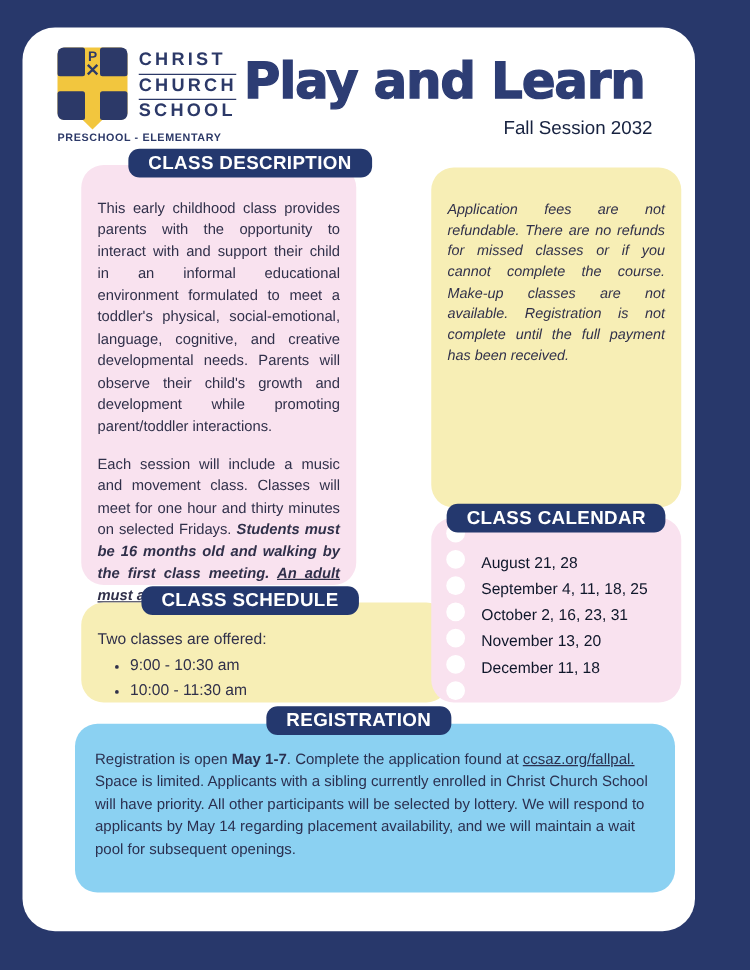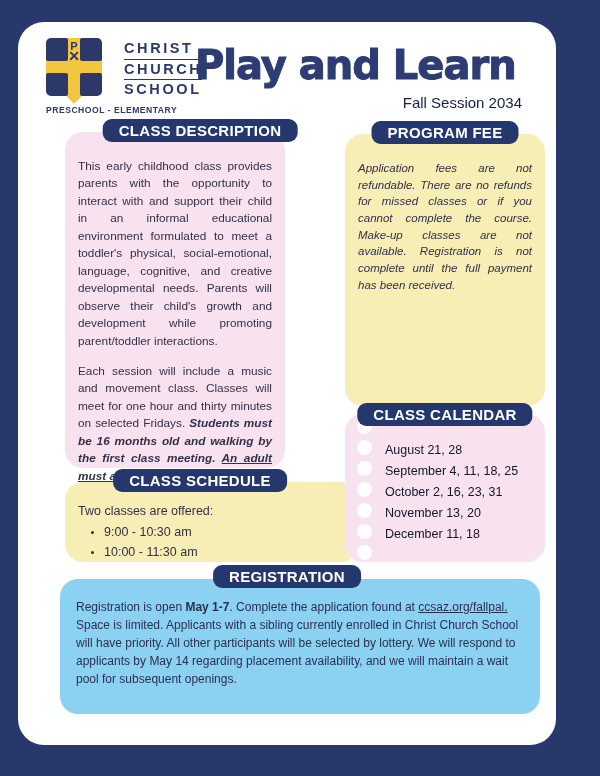--- a/index.html
+++ b/index.html
@@ -19,21 +19,21 @@
   .logo-row{display:flex;align-items:flex-start;}
   .emblem{position:relative;width:56px;height:58px;background:#f2c63e;border-radius:6px;flex:0 0 auto;}
   .emblem .tab{position:absolute;left:50%;bottom:-5px;width:13px;height:13px;background:#f2c63e;transform:translateX(-50%) rotate(45deg);}
   .emblem .sq{position:absolute;width:22px;height:23px;background:#2c3968;}
   .emblem .tl{left:0;top:0;border-radius:5px 2px 2px 2px;}
   .emblem .tr{right:0;top:0;border-radius:2px 5px 2px 2px;}
   .emblem .bl{left:0;bottom:0;border-radius:2px 2px 2px 5px;}
   .emblem .br{right:0;bottom:0;border-radius:2px 2px 5px 2px;}
   .mono-p{position:absolute;left:50%;top:2px;transform:translateX(-50%);color:#2c3968;font-weight:bold;font-size:11px;z-index:2;}
   .mono-x{position:absolute;left:50%;top:11px;transform:translateX(-50%);color:#2c3968;font-weight:bold;font-size:14px;z-index:2;line-height:1;}
-  .logo-lines{margin-left:22px;display:flex;flex-direction:column;padding-top:1px;}
+  .logo-lines{margin-left:9px;display:flex;flex-direction:column;padding-top:1px;}
   .logo-line{font-size:14.5px;font-weight:bold;letter-spacing:2.6px;color:#2c3968;line-height:1.28;border-bottom:1.5px solid #2c3968;padding-bottom:1px;white-space:nowrap;}
   .logo-line.last{border-bottom:none;}
   .tagline{margin-top:5px;font-size:8.6px;font-weight:bold;letter-spacing:.5px;color:#2c3968;white-space:nowrap;}
   .title{
     position:absolute;left:165px;top:8px;margin:12px;
     font-family:"DejaVu Sans","Liberation Sans",sans-serif;
     font-size:40px;font-weight:bold;color:#2d3d74;letter-spacing:-1px;
     -webkit-text-stroke:1px #2d3d74;white-space:nowrap;
   }
   .subtitle{position:absolute;right:34px;top:72px;font-size:15px;color:#16213f;}
@@ -88,38 +88,37 @@
       <div class="logo-lines">
         <span class="logo-line">CHRIST</span>
         <span class="logo-line">CHURCH</span>
         <span class="logo-line last">SCHOOL</span>
       </div>
     </div>
     <div class="tagline">PRESCHOOL - ELEMENTARY</div>
   </div>
 
   <h1 class="title">Play and Learn</h1>
-  <div class="subtitle">Fall Session 2034</div>
+  <div class="subtitle">Fall Session 2032</div>
 
   <div class="pill" style="left:182px;top:97px;">CLASS DESCRIPTION</div>
   <div class="box pink desc-box">
     <p>This early childhood class provides parents with the opportunity to interact with and support their child in an informal educational environment formulated to meet a toddler's physical, social-emotional, language, cognitive, and creative developmental needs. Parents will observe their child's growth and development while promoting parent/toddler interactions.</p>
     <p><span>Each session will include a music and movement class. Classes will meet for one hour and thirty minutes on selected Fridays. </span><span class="bi">Students must be 16 months old and walking by the first class meeting. </span><span class="biu">An adult must attend class with each child.</span><span class="block">Class size is limited.</span></p>
   </div>
 
   <div class="pill" style="left:182px;top:447px;">CLASS SCHEDULE</div>
   <div class="box yellow sched-box">
     <div>Two classes are offered:</div>
     <ul>
       <li>9:00 - 10:30 am</li>
       <li>10:00 - 11:30 am</li>
     </ul>
   </div>
 
-  <div class="pill" style="left:427px;top:99px;">PROGRAM FEE</div>
   <div class="box yellow fee-box">
     <p class="i">Application fees are not refundable. There are no refunds for missed classes or if you cannot complete the course. Make-up classes are not available. Registration is not complete until the full payment has been received.</p>
   </div>
 
   <div class="pill" style="left:427px;top:381px;">CLASS CALENDAR</div>
   <div class="box pink cal-box">
     <div class="dots">
       <span class="dot"></span>
       <span class="dot"></span>
       <span class="dot"></span>

